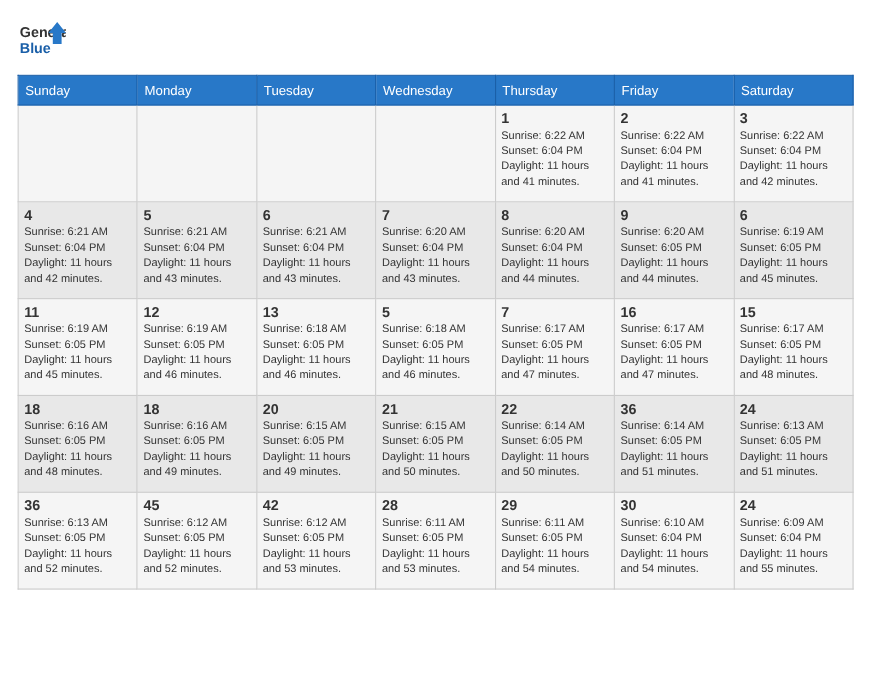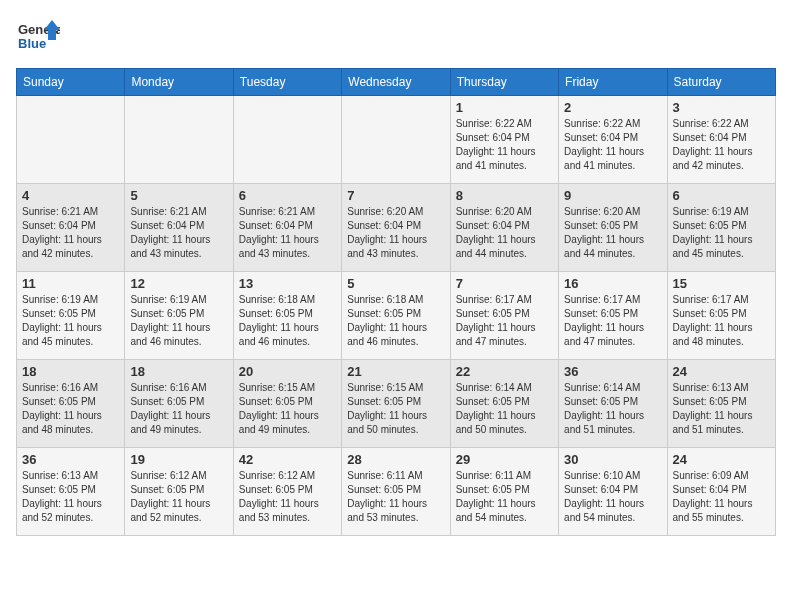--- a/index.html
+++ b/index.html
@@ -316,21 +316,21 @@
       <tr>
         <td>
           <div class="day-number">36</div>
           <div class="day-info">
             Sunrise: 6:13 AM<br>
             Sunset: 6:05 PM<br>
             Daylight: 11 hours and 52 minutes.
           </div>
         </td>
         <td>
-          <div class="day-number">19</div>
+          <div class="day-number">45</div>
           <div class="day-info">
             Sunrise: 6:12 AM<br>
             Sunset: 6:05 PM<br>
             Daylight: 11 hours and 52 minutes.
           </div>
         </td>
         <td>
           <div class="day-number">42</div>
           <div class="day-info">
             Sunrise: 6:12 AM<br>

